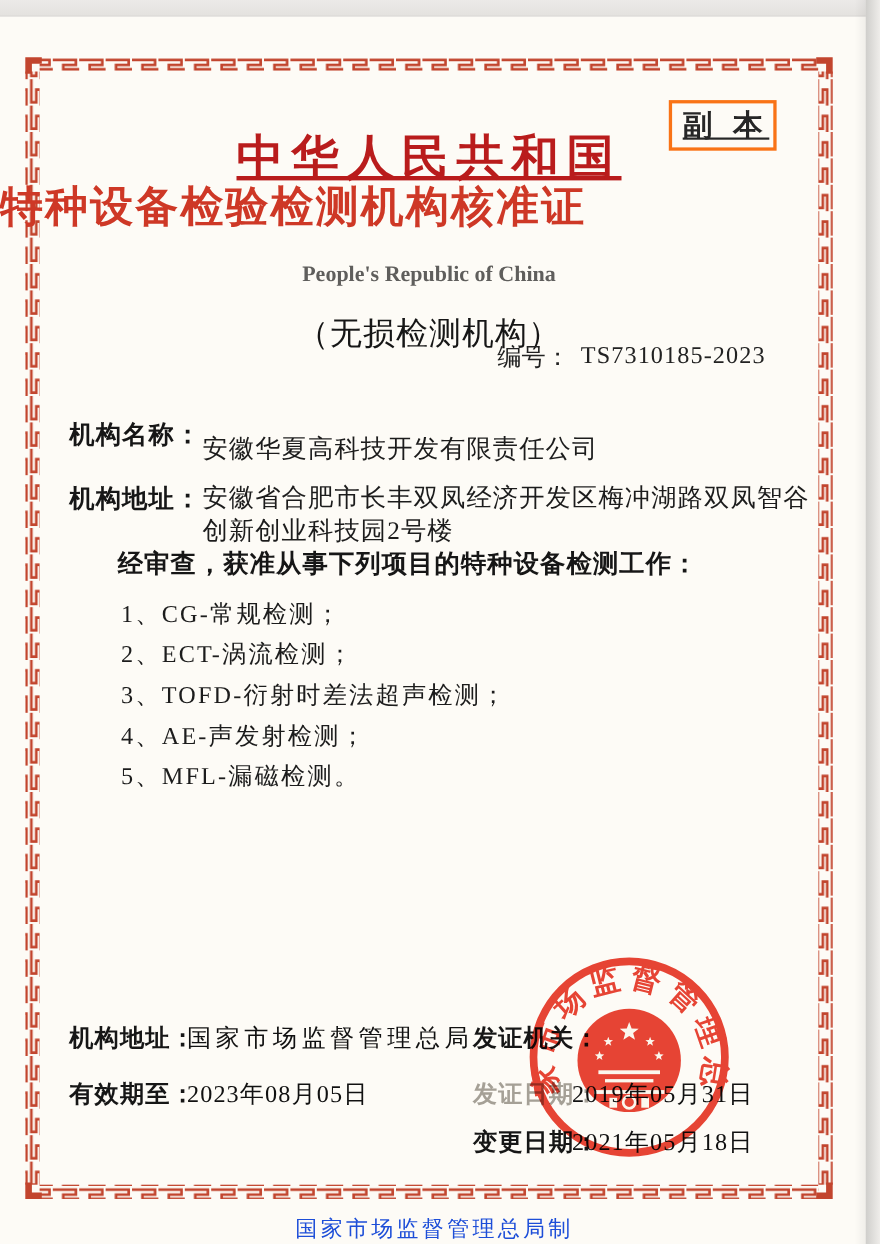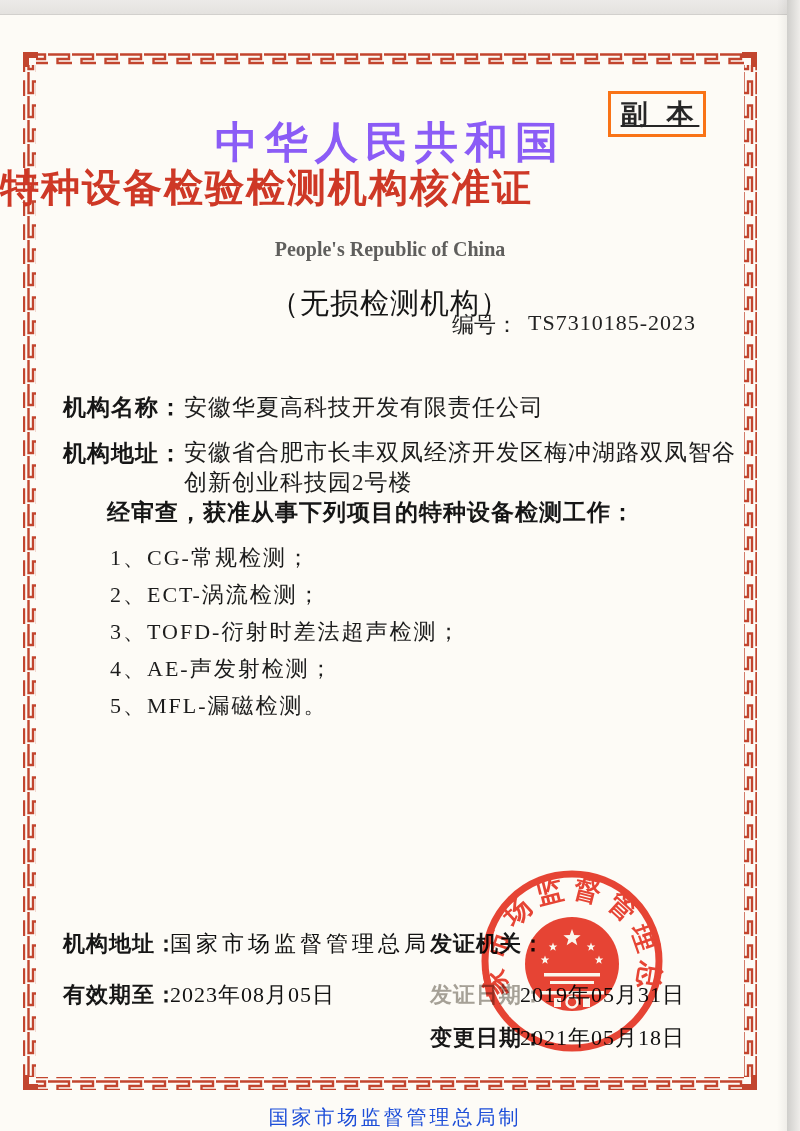--- a/index.html
+++ b/index.html
@@ -22,39 +22,39 @@
   .copy-badge{
     position:absolute;left:608px;top:91px;width:92px;height:40px;
     border:3px solid #f97316;display:flex;align-items:center;justify-content:center;
     font-size:27px;font-weight:bold;color:#262626;letter-spacing:6px;
     font-family:"Liberation Serif", serif; text-indent:6px;
     background:transparent;
     text-decoration:underline;
   }
 
   .title-cn1{position:absolute;left:0;top:114px;width:780px;text-align:center;
-    font-size:43px;font-weight:bold;color:#8b5cf6;letter-spacing:7px;
-    font-family:"Liberation Sans", sans-serif;}
+    font-size:43px;font-weight:bold;color:#b91c1c;letter-spacing:7px;
+    font-family:"Liberation Sans", sans-serif;text-decoration:underline;}
   .title-cn2{position:absolute;left:0;top:161px;width:780px;
     font-size:39px;font-weight:bold;color:#ce3826;letter-spacing:2px;
     font-family:"Liberation Sans", sans-serif;}
   .title-en1{position:absolute;left:0;top:211px;width:780px;text-align:center;
     font-size:20px;font-weight:bold;color:#5f5e5c;font-family:"Liberation Serif", serif;}
   .title-en2{position:absolute;left:0;top:238px;width:780px;text-align:center;
     font-size:20px;font-weight:bold;color:#5f5e5c;font-family:"Liberation Serif", serif;}
   .subtitle{position:absolute;left:0;top:284px;width:780px;text-align:center;
     font-size:29px;color:#161616;letter-spacing:1px;}
   .cert-no{position:absolute;left:452px;top:310px;font-size:22px;color:#222;
     display:flex;gap:10px;}
   .cert-no .num{font-family:"Liberation Serif", serif;letter-spacing:1px;}
 
   .field-label{color:#161616;font-weight:bold;font-size:23px;letter-spacing:1px;}
   .field-value{color:#1c1c1c;font-size:23px;letter-spacing:1px;}
 
-  .row-name-label{position:absolute;left:63px;top:392px;}
+  .row-name-label{position:absolute;left:63px;top:380px;}
   .row-name-value{position:absolute;left:184px;top:392px;}
   .row-addr-label{position:absolute;left:63px;top:438px;}
   .row-addr-value{position:absolute;left:184px;top:438px;width:560px;line-height:30px;}
   .approval-note{position:absolute;left:107px;top:497px;font-size:23px;color:#161616;
     font-weight:bold;letter-spacing:1px;}
 
   .list-item{position:absolute;left:110px;font-size:22px;color:#1c1c1c;letter-spacing:2px;}
   .li0{top:543px}.li1{top:580px}.li2{top:617px}.li3{top:654px}.li4{top:691px}
 
   .bf-label{position:absolute;font-size:22px;font-weight:bold;color:#161616;letter-spacing:1px;}

